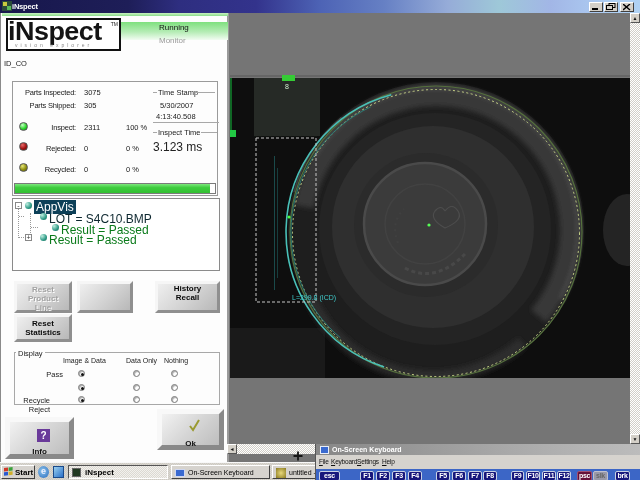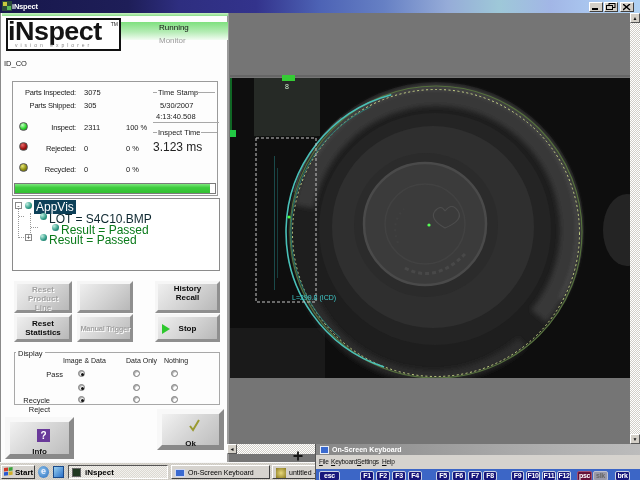--- a/index.html
+++ b/index.html
@@ -178,29 +178,20 @@
 
     <div class="gbtn abs" style="left:13px;top:268px;width:58px;height:32px">
         <div class="lbl dis" style="margin-top:1px">Reset<br>Product<br>Line</div>
       </div>
     <div class="gbtn abs" style="left:76px;top:268px;width:56px;height:32px"></div>
     <div class="gbtn abs" style="left:154px;top:268px;width:65px;height:32px">
         <div class="lbl en" style="">History<br>Recall</div>
       </div>
     <div class="gbtn abs" style="left:13px;top:301px;width:58px;height:28px">
         <div class="lbl en" style="margin-top:2px">Reset<br>Statistics</div>
-      </div>
-    <div class="gbtn abs" style="left:76px;top:301px;width:56px;height:28px">
-        <div class="lbl dis" style="margin-top:7px;white-space:nowrap;font-size:7.5px;letter-spacing:-0.3px">Manual Trigger</div>
-      </div>
-    <div class="gbtn abs" style="left:154px;top:301px;width:65px;height:28px">
-      <svg width="10" height="10" style="position:absolute;left:3px;top:7px">
-          <polygon points="1,0 9,5 1,10" fill="#2ec82e"></polygon>
-        </svg>
-      <div class="lbl en" style="margin-top:7px">Stop</div>
       </div>
 
     <div id="dispgroup" class="abs"></div>
     <div id="displabel" class="abs">Display</div>
     <div class="dhead abs" style="left:62px;top:344px">Image &amp; Data</div>
     <div class="dhead abs" style="left:125px;top:344px">Data Only</div>
     <div class="dhead abs" style="left:163px;top:344px">Nothing</div>
     <div class="dlab abs" style="left:28px;top:357px">Pass</div>
     <div class="dlab abs" style="left:15px;top:392px">Reject</div>
     <div class="dlab abs" style="left:15px;top:383px">Recycle</div>

